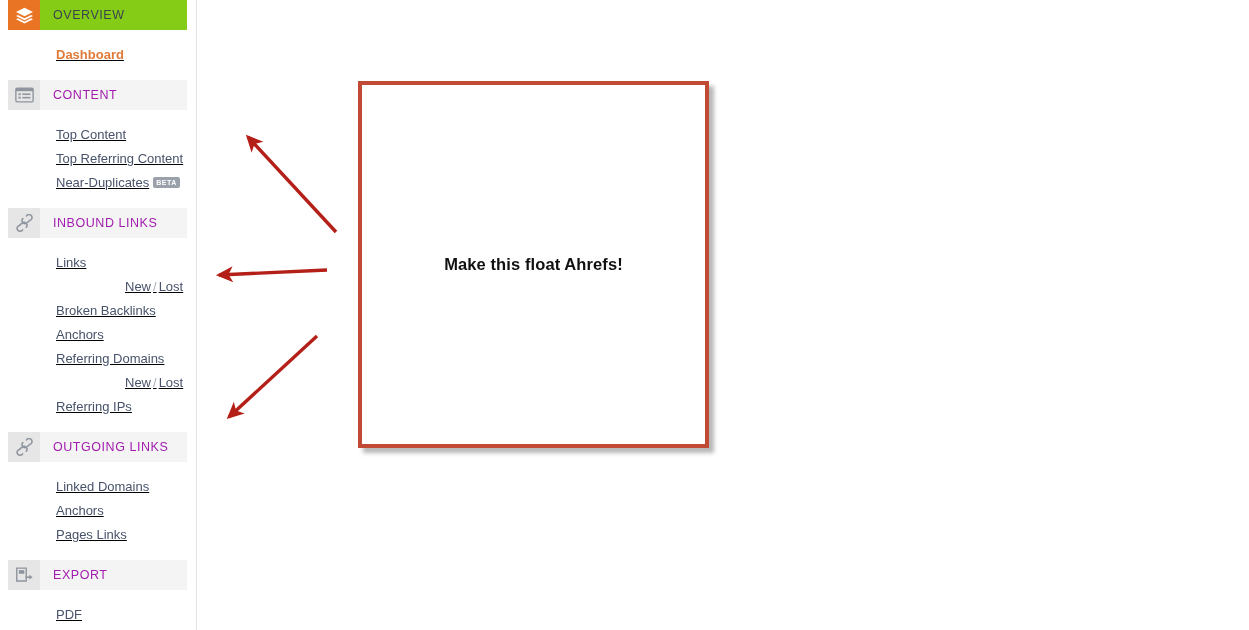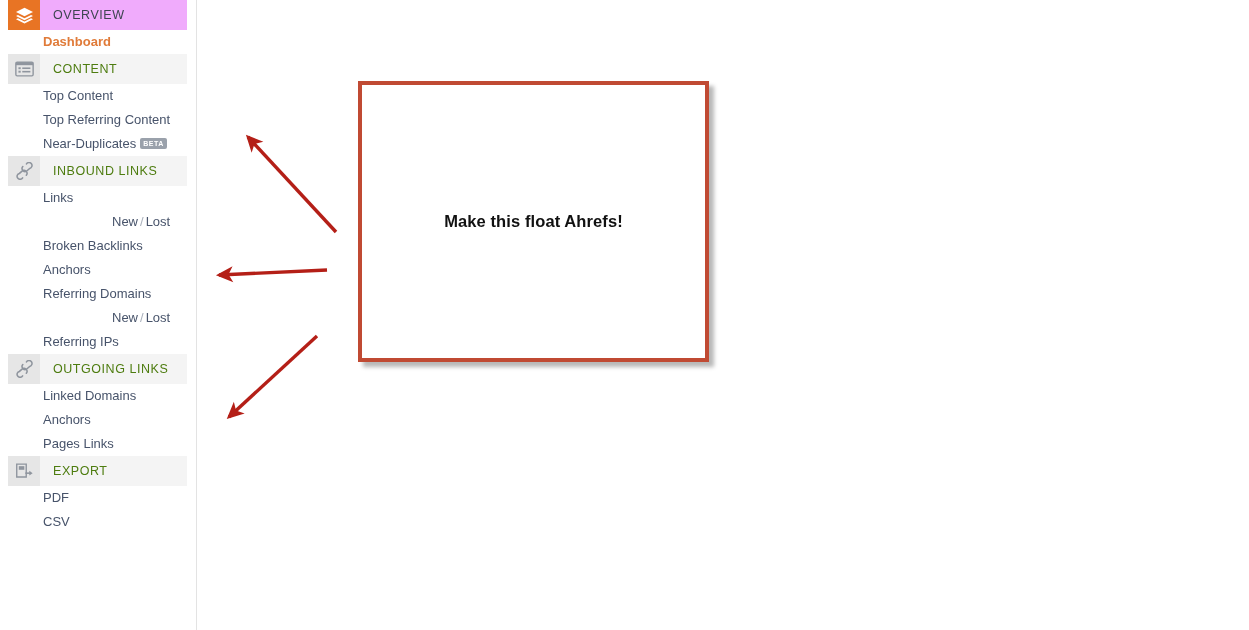--- a/index.html
+++ b/index.html
@@ -34,51 +34,52 @@
 
   .section-header {
     position: relative;
     height: 30px;
     margin: 0 9px 0 8px;
     background: #f4f4f4;
     display: flex;
     align-items: center;
   }
   .section-header.active {
-    background: #f0abfc;
+    background: #84cc16;
   }
 
   .section-icon {
     width: 32px;
     height: 30px;
     flex: 0 0 32px;
     display: flex;
     align-items: center;
     justify-content: center;
     background: #e6e6e6;
   }
   .section-icon.orange {
     background: #e87424;
   }
 
   .section-title {
     font-size: 12.5px;
     letter-spacing: 0.55px;
-    color: #4d7c0f;
+    color: #a21caf;
     padding-left: 13px;
     font-weight: 400;
   }
   .section-title.orange-text {
     color: #3d4450;
   }
 
   .nav-links {
     padding: 0;
-    margin: 0;
+    margin: 13px;
     list-style: none;
+    text-decoration: underline;
   }
   .nav-link {
     display: block;
     font-size: 13px;
     color: #47536a;
     padding: 3px 0 3px 43px;
     line-height: 18px;
     text-decoration: none;
     white-space: nowrap;
   }
@@ -116,21 +117,21 @@
     right: 0;
     height: 630px;
     background: #ffffff;
   }
 
   #float-box {
     position: absolute;
     left: 160px;
     top: 81px;
     width: 351px;
-    height: 281px;
+    height: 367px;
     background: #ffffff;
     border: 4px solid #c04a33;
     box-sizing: border-box;
     box-shadow: 5px 5px 4px rgba(0,0,0,0.28);
     display: flex;
     align-items: center;
     justify-content: center;
   }
   #float-box-label {
     font-size: 16.5px;

